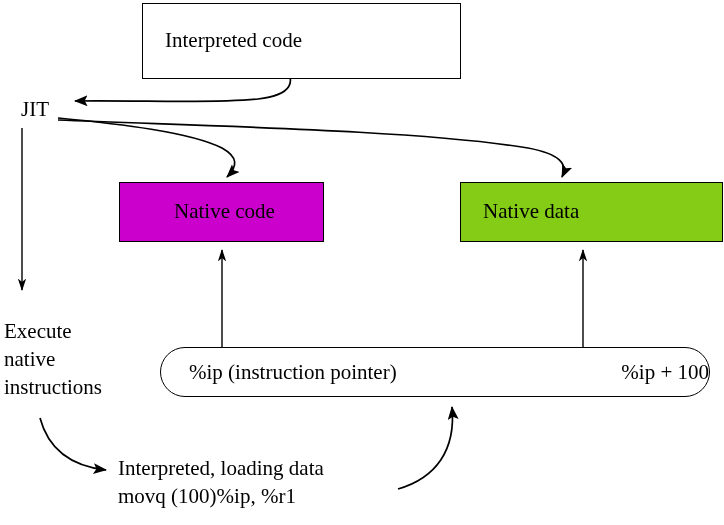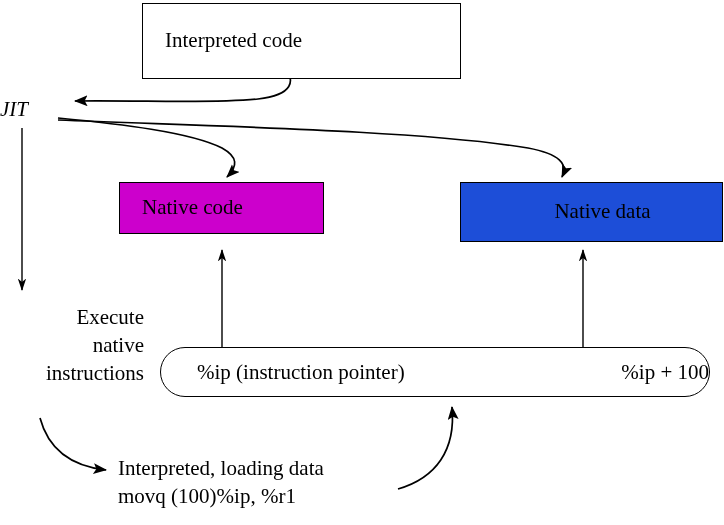--- a/index.html
+++ b/index.html
@@ -42,21 +42,22 @@
     top: 3px;
     width: 319px;
     height: 76px;
     background: #ffffff;
     margin-left: 19px;
   }
   #box-native-code {
     left: 119px;
     top: 182px;
     width: 205px;
-    height: 52px;
+    height: 60px;
+    padding-left: 32px;
   }
   #box-native-data {
     left: 460px;
     top: 182px;
     width: 263px;
     height: 60px;
   }
   #box-ip-register {
     position: absolute;
     box-sizing: border-box;
@@ -66,44 +67,42 @@
     height: 50px;
     border: 1.6px solid #000000;
     border-radius: 25px;
     background: #ffffff;
     display: flex;
     align-items: center;
     font-size: 21px;
     color: #000000;
   }
   #box-ip-register .ip-left {
-    padding-left: 36px;
+    padding-left: 28px;
     white-space: nowrap;
   }
   #box-ip-register .ip-right {
     margin-left: auto;
     white-space: nowrap;
   }
   .free-text {
     position: absolute;
     font-size: 21px;
     color: #000000;
     line-height: 1.33;
     white-space: pre-line;
   }
   #label-jit {
-    left: 0;
+    left: 21px;
     top: 96px;
-    font-style: italic;
   }
   #label-execute-native-instructions {
     left: 4px;
-    top: 304px;
+    top: 318px;
     width: 140px;
-    text-align: right;
   }
   #label-instruction-loading {
     left: 118px;
     top: 455px;
     width: 300px;
   }
 </style>
 </head>
 <body>
 
@@ -137,21 +136,21 @@
   </svg>
 
   <div class="node-box" id="box-interpreted-code">
     <span class="node-label">Interpreted code</span>
   </div>
 
   <div class="node-box" id="box-native-code" style="background:#CC00CC;">
     <span class="node-label">Native code</span>
   </div>
 
-  <div class="node-box" id="box-native-data" style="background:#1d4ed8;justify-content:center;">
+  <div class="node-box" id="box-native-data" style="background:#84cc16;">
     <span class="node-label">Native data</span>
   </div>
 
   <div id="box-ip-register">
     <span class="ip-left">%ip (instruction pointer)</span>
     <span class="ip-right">%ip + 100</span>
   </div>
 
   <div class="free-text" id="label-jit">JIT</div>
 

